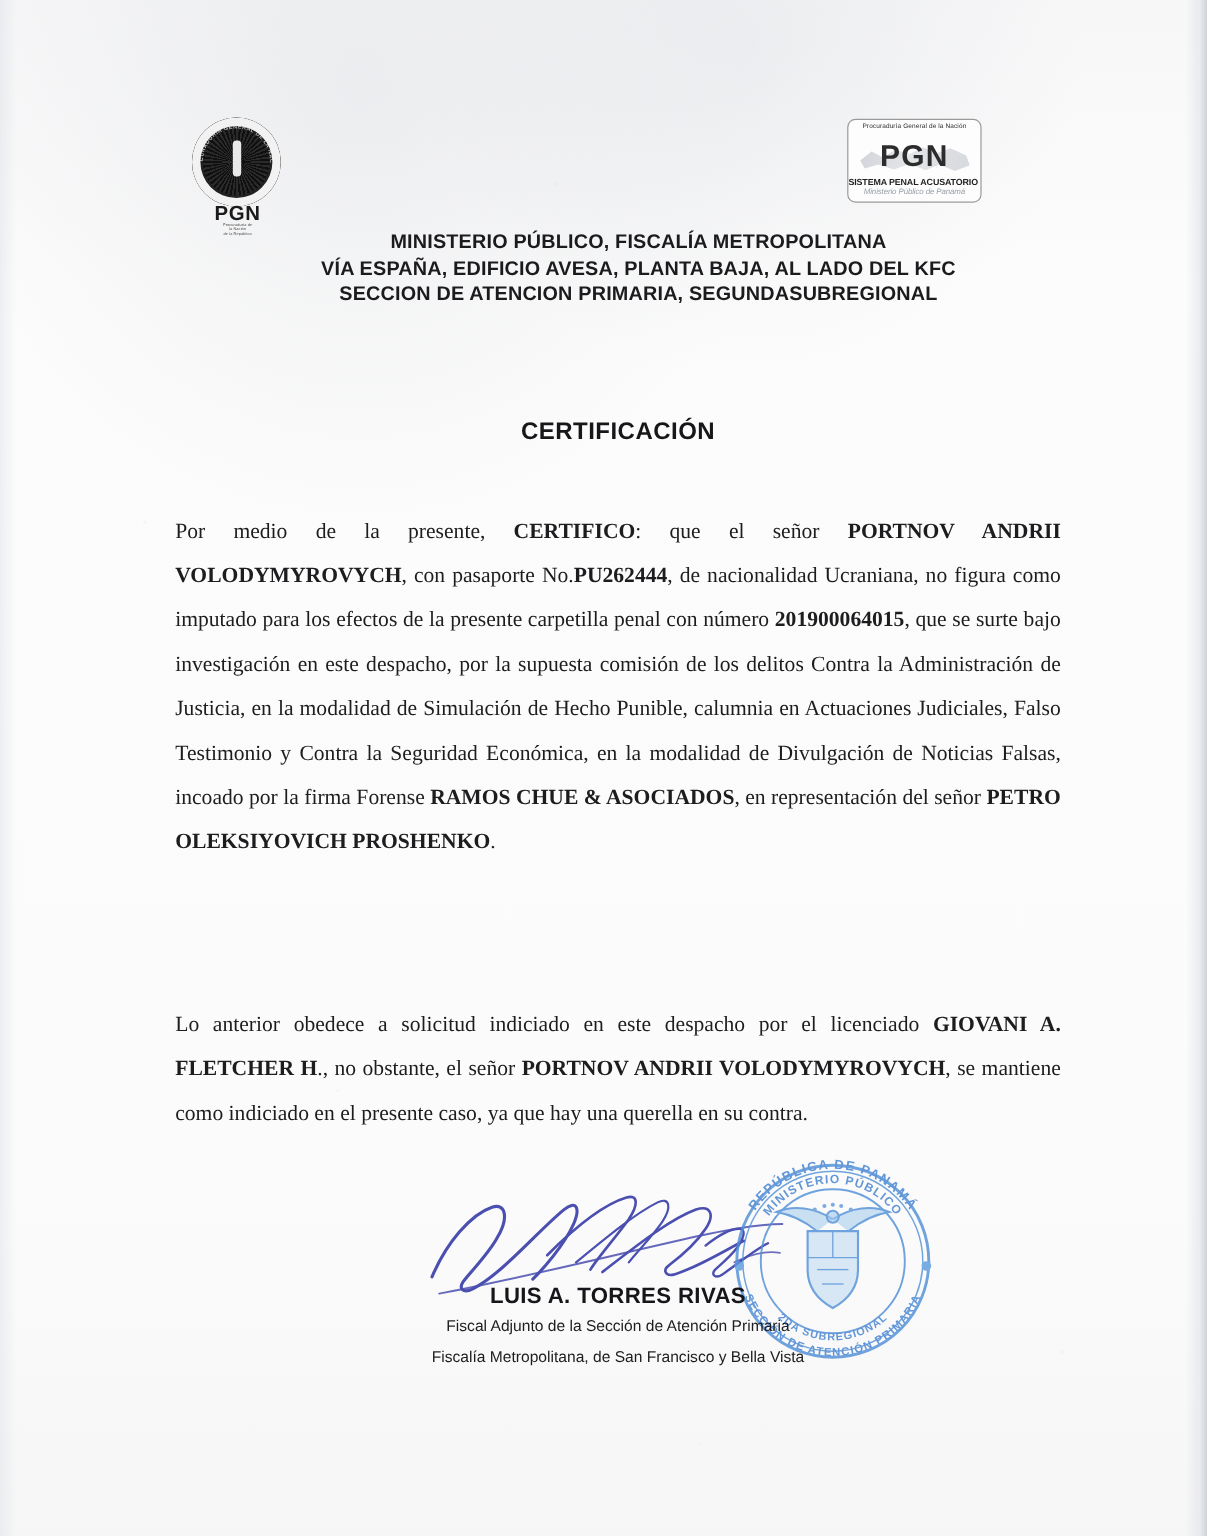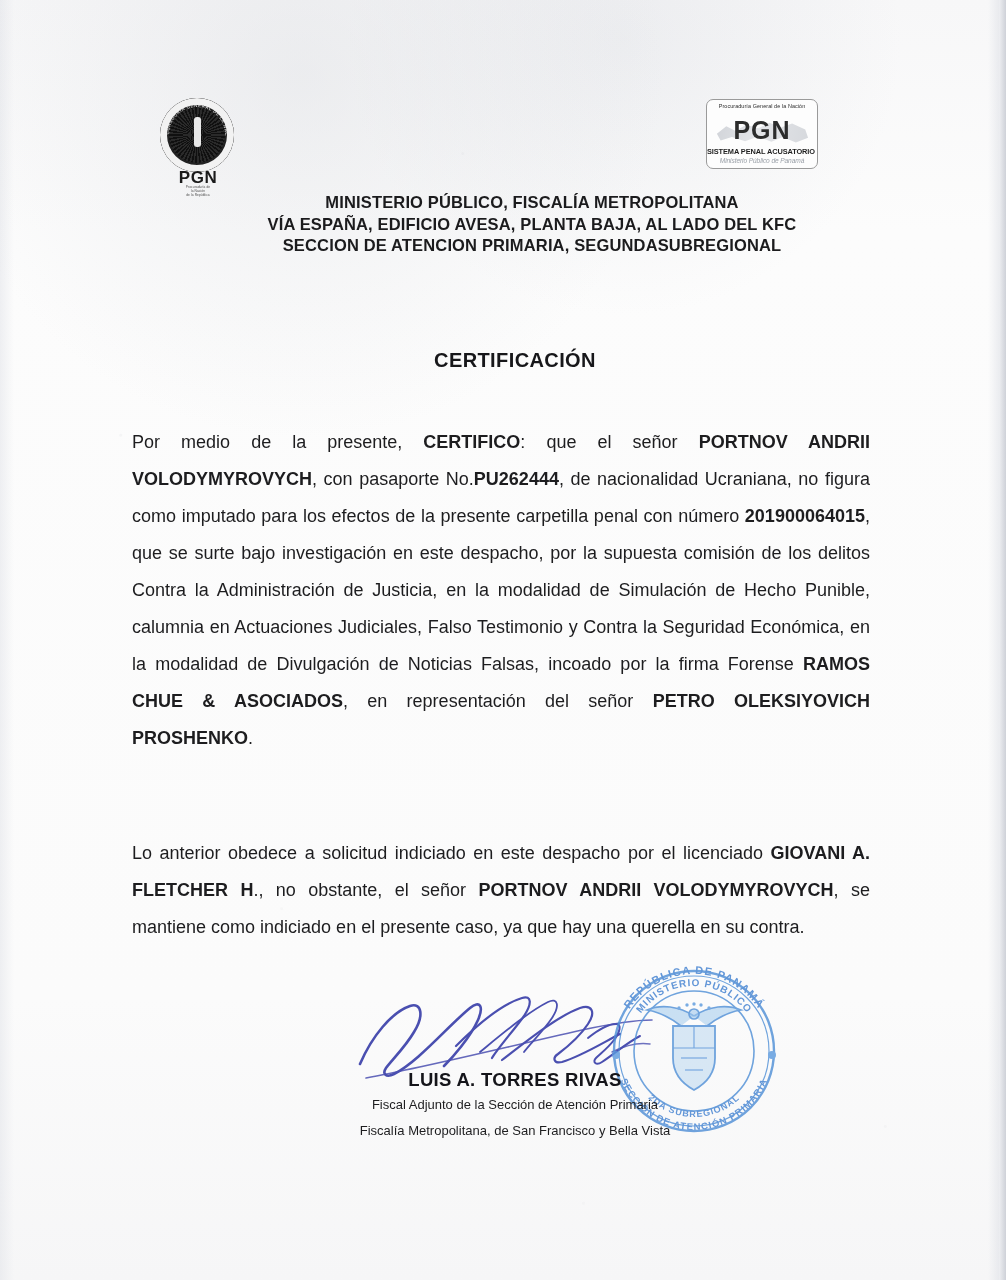--- a/index.html
+++ b/index.html
@@ -189,27 +189,28 @@
     text-align: center;
     font-size: 20px;
     font-weight: bold;
     letter-spacing: .4px;
     color: #17171a;
   }
 
   
   .body-par {
     position: absolute;
-    left: 132px;
+    left: 146px;
     width: 738px;
     font-size: 18px;
     line-height: 37px;
     text-align: justify;
     text-justify: inter-word;
     color: #1d1d1f;
+    font-family: Liberation Serif, serif;
   }
   .body-par.p1 { top: 424px; }
   .body-par.p2 { top: 835px; }
   .body-par b { font-weight: bold; }
 
   
   .sig-svg {
     position: absolute;
     left: 352px; top: 990px;
     width: 320px; height: 95px;

